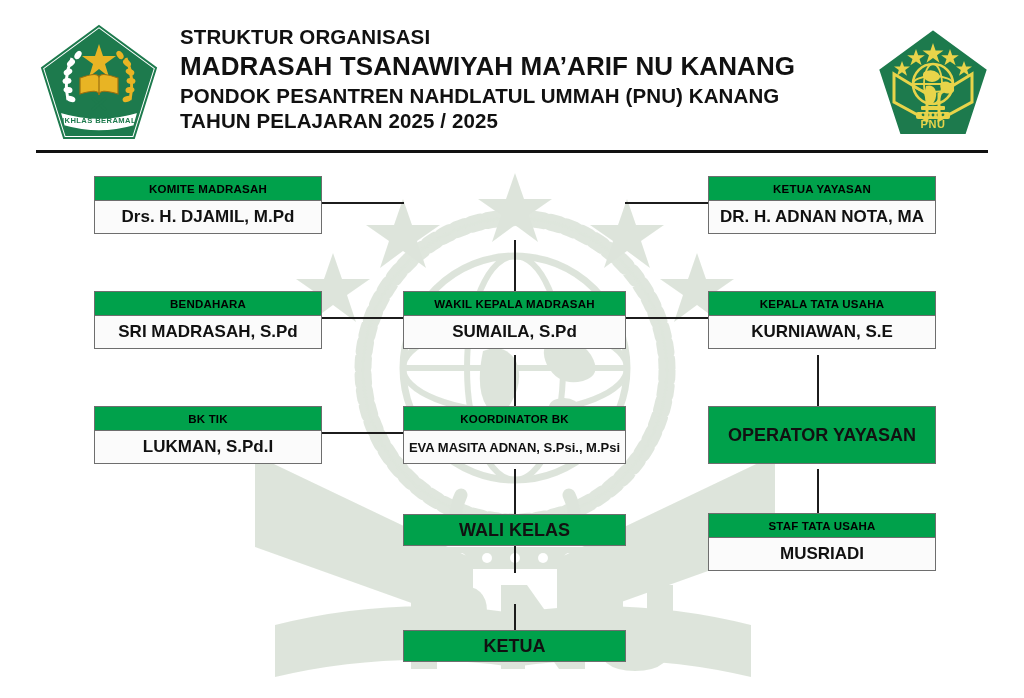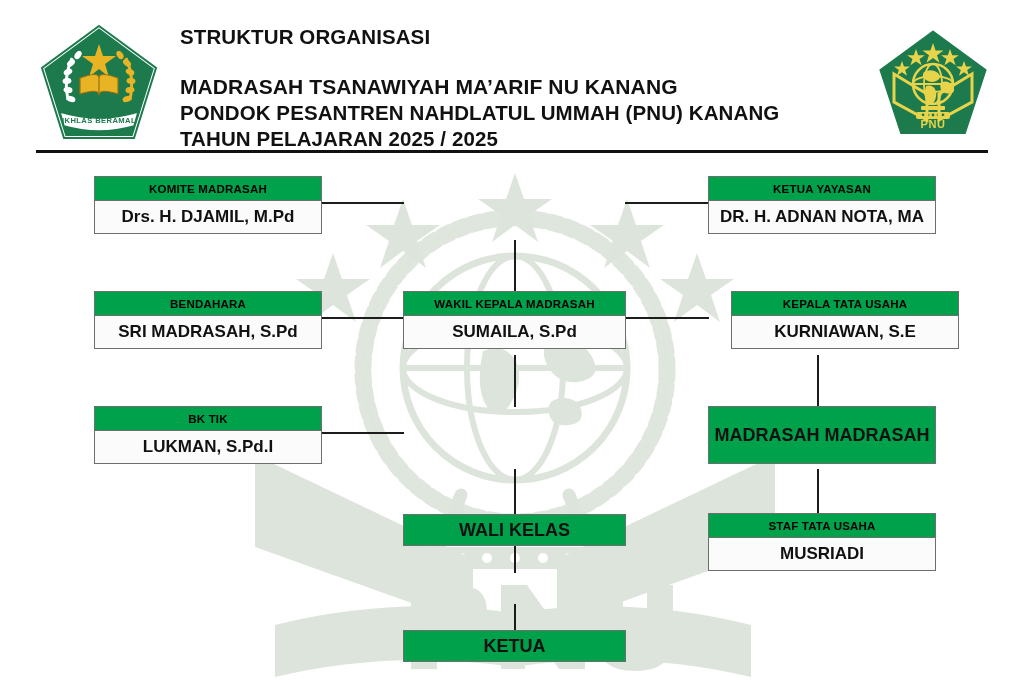--- a/index.html
+++ b/index.html
@@ -45,21 +45,21 @@
     width: 664px;
     text-align: left;
   }
   .title-line {
     font-weight: bold;
     color: #111111;
     letter-spacing: 0.1px;
     line-height: 1.26;
   }
   .title-line.l1 { font-size: 20.5px; }
-  .title-line.l2 { font-size: 21px; margin-top: 24px; }
+  .title-line.l2 { font-size: 26px; }
   .title-line.l3 { font-size: 20.5px; }
   .title-line.l4 { font-size: 20.5px; }
 
   #logo-left {
     position: absolute;
     left: 38px;
     top: 22px;
     width: 122px;
     height: 122px;
   }
@@ -321,33 +321,37 @@
     <div class="node" style="left:94px; top:291px; width:228px; height:58px;">
       <div class="node-title">BENDAHARA</div>
       <div class="node-name">SRI MADRASAH, S.Pd</div>
     </div>
 
     <div class="node" style="left:403px; top:291px; width:223px; height:58px;">
       <div class="node-title">WAKIL KEPALA MADRASAH</div>
       <div class="node-name">SUMAILA, S.Pd</div>
     </div>
 
-    <div class="node" style="left:708px; top:291px; width:228px; height:58px;margin-left:23px;">
+    <div class="node" style="left:708px; top:291px; width:228px; height:58px;">
       <div class="node-title">KEPALA TATA USAHA</div>
       <div class="node-name">KURNIAWAN, S.E</div>
     </div>
 
     <div class="node" style="left:94px; top:406px; width:228px; height:58px;">
       <div class="node-title">BK TIK</div>
       <div class="node-name">LUKMAN, S.Pd.I</div>
     </div>
 
+    <div class="node small-name" style="left:403px; top:406px; width:223px; height:58px;">
+      <div class="node-title">KOORDINATOR BK</div>
+      <div class="node-name">EVA MASITA ADNAN, S.Psi., M.Psi</div>
+    </div>
 
     <div class="node solid" style="left:708px; top:406px; width:228px; height:58px;">
-      <div class="node-name">MADRASAH MADRASAH</div>
+      <div class="node-name">OPERATOR YAYASAN</div>
     </div>
 
     <div class="node solid" style="left:403px; top:514px; width:223px; height:32px;">
       <div class="node-name">WALI KELAS</div>
     </div>
 
     <div class="node" style="left:708px; top:513px; width:228px; height:58px;">
       <div class="node-title">STAF TATA USAHA</div>
       <div class="node-name">MUSRIADI</div>
     </div>

